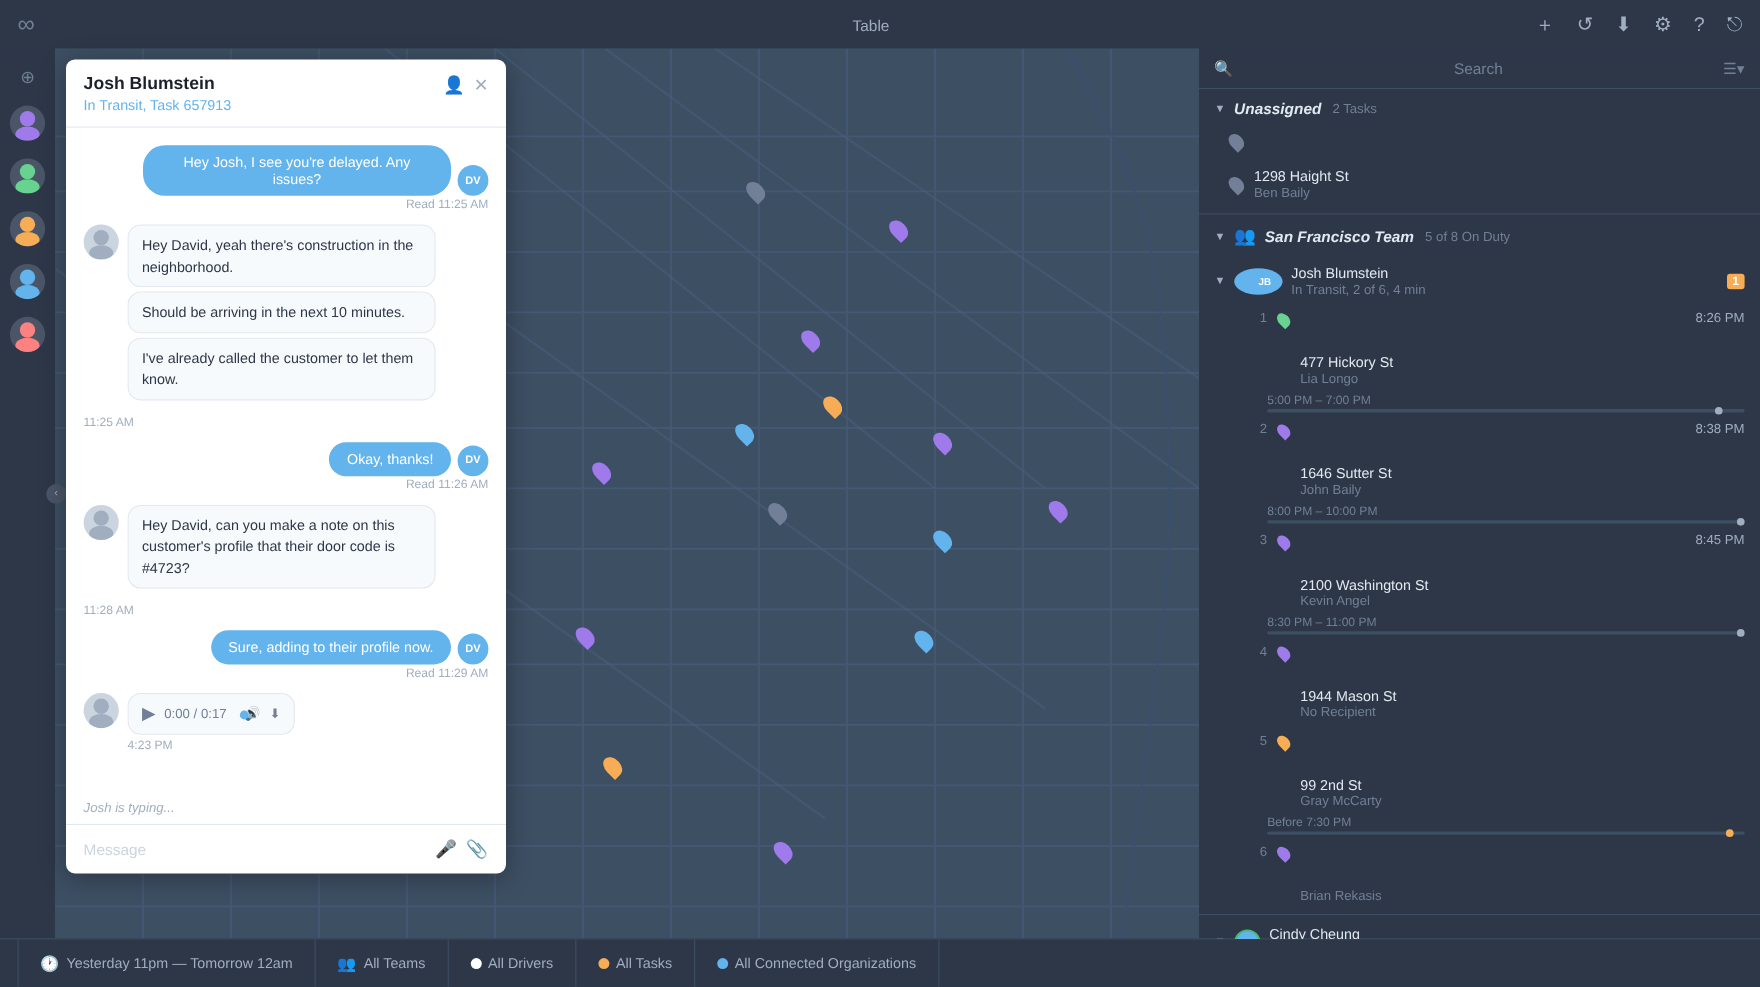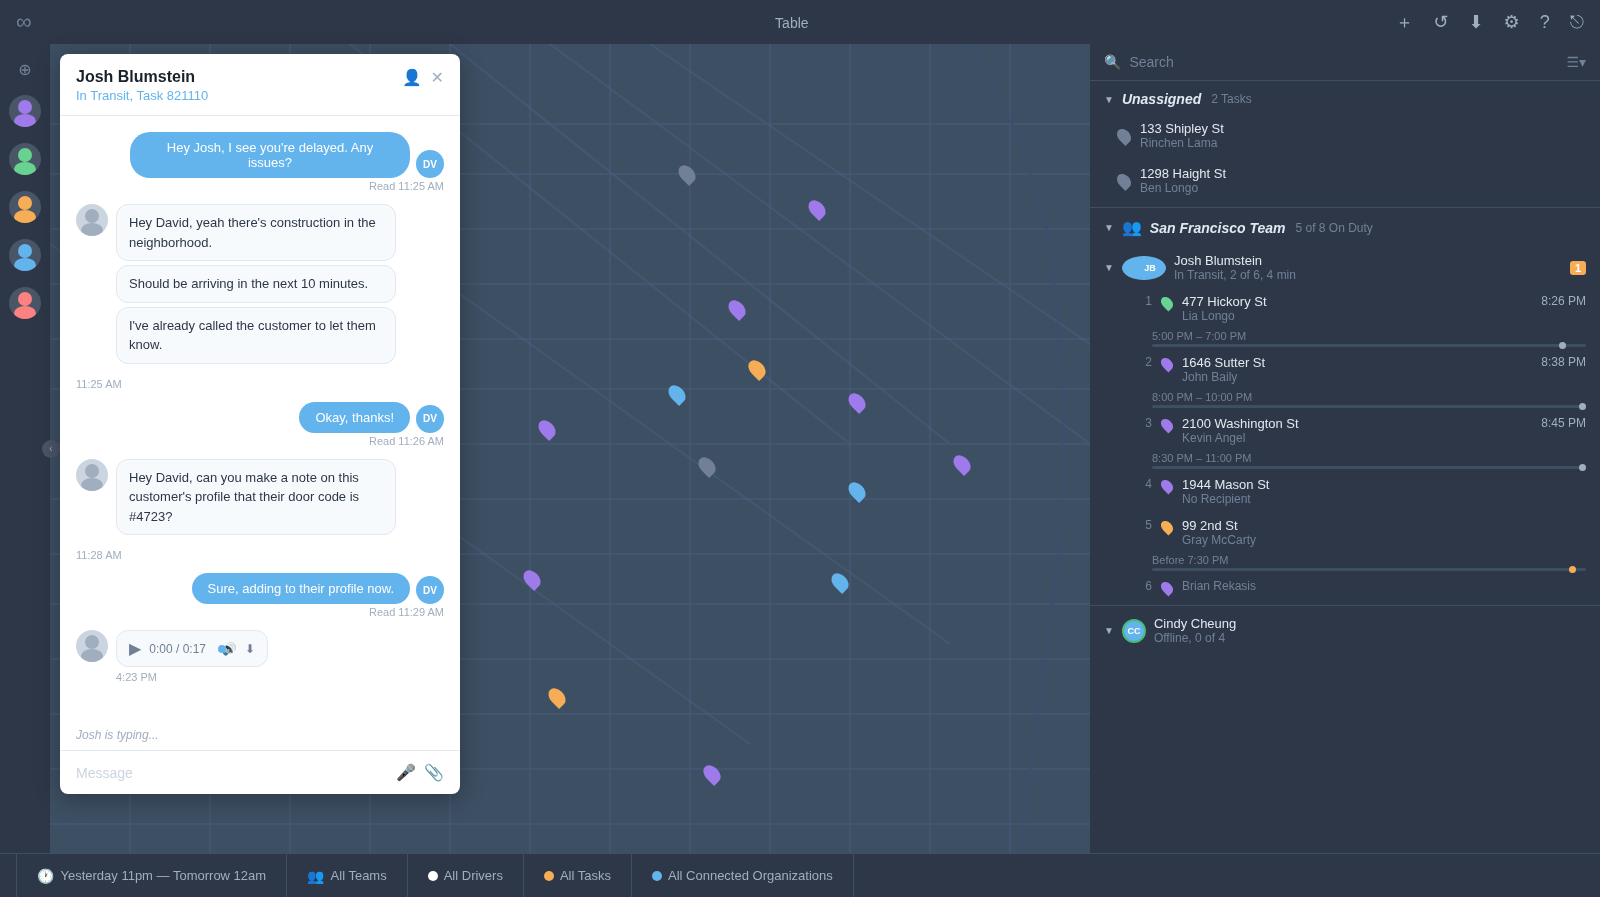--- a/index.html
+++ b/index.html
@@ -295,20 +295,21 @@
       gap: 8px;
     }
     .search-icon { color: #718096; font-size: 14px; }
     .search-input {
       background: transparent;
       border: none;
       outline: none;
       color: #a0aec0;
       font-size: 14px;
       flex: 1;
+      text-align: center;
     }
     .search-input::placeholder { color: #718096; }
     .search-list-icon { color: #718096; font-size: 14px; cursor: pointer; }
 
     
     .task-list {
       flex: 1;
       overflow-y: auto;
     }
 
@@ -392,21 +393,21 @@
       text-align: right;
     }
     .stop-dot {
       width: 10px;
       height: 14px;
       border-radius: 50% 50% 50% 0;
       transform: rotate(-45deg);
       flex-shrink: 0;
       margin-top: 2px;
     }
-    .stop-info { flex: 1; }
+    .stop-info { flex: 1; margin-top: 40px; }
     .stop-address { color: #e2e8f0; font-size: 13px; }
     .stop-name { color: #718096; font-size: 12px; }
     .stop-time-range {
       color: #718096;
       font-size: 11px;
       margin-top: 1px;
       padding-left: 62px;
     }
     .stop-time-right { color: #a0aec0; font-size: 12px; white-space: nowrap; }
     .stop-progress {
@@ -615,21 +616,21 @@
   <div class="map-marker marker-blue" style="left:783px; top:528px;"></div>
   <div class="map-marker marker-yellow" style="left:500px; top:643px;"></div>
   <div class="map-marker marker-purple" style="left:655px; top:720px;"></div>
 </div>
 
 <div class="chat-panel">
   <div class="chat-header">
     <div>
       <div class="chat-title">Josh Blumstein</div>
       <div class="chat-subtitle">
-        <span>In Transit, </span><span style="color:#63b3ed;">Task 821110</span>
+        <span>In Transit, </span><span style="color:#63b3ed;">Task 657913</span>
       </div>
     </div>
     <div class="chat-header-icons">
       <span class="chat-icon-btn">👤</span>
       <span class="chat-icon-btn">✕</span>
     </div>
   </div>
 
   <div class="chat-messages">
 
@@ -733,31 +734,27 @@
   <div class="task-list">
 
     <div class="section-header">
       <span class="section-caret">▼</span>
       <span class="section-title">Unassigned</span>
       <span class="section-subtitle">2 Tasks</span>
     </div>
 
     <div class="task-item">
       <div class="task-dot task-dot-gray"></div>
-      <div class="task-info">
-        <div class="task-address">133 Shipley St</div>
-        <div class="task-name">Rinchen Lama</div>
-      </div>
     </div>
 
     <div class="task-item">
       <div class="task-dot task-dot-gray"></div>
       <div class="task-info">
         <div class="task-address">1298 Haight St</div>
-        <div class="task-name">Ben Longo</div>
+        <div class="task-name">Ben Baily</div>
       </div>
     </div>
 
     <div class="driver-section">
       <div class="section-header">
         <span class="section-caret">▼</span>
         <span style="font-size:16px; color:#718096;">👥</span>
         <span class="section-title">San Francisco Team</span>
         <span class="section-subtitle">5 of 8 On Duty</span>
       </div>

